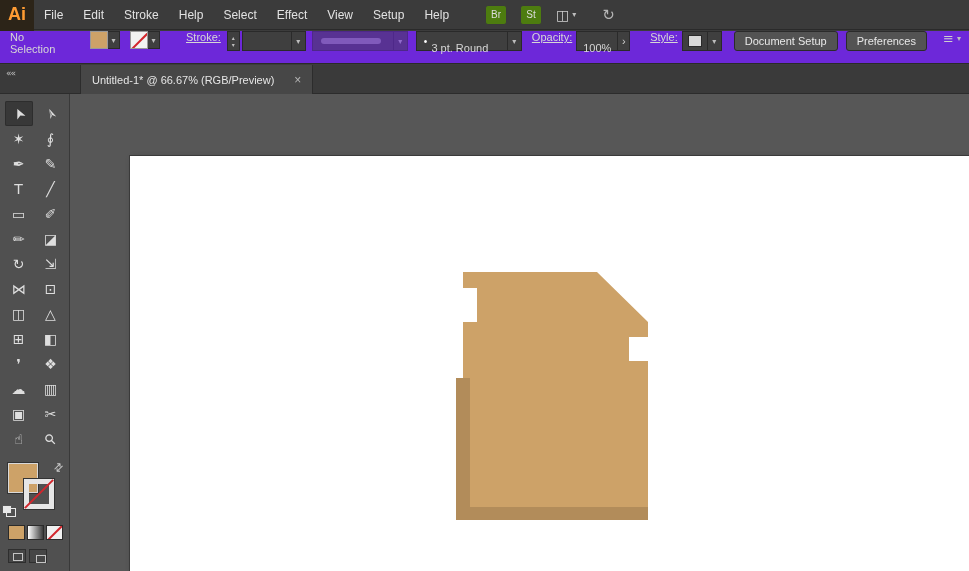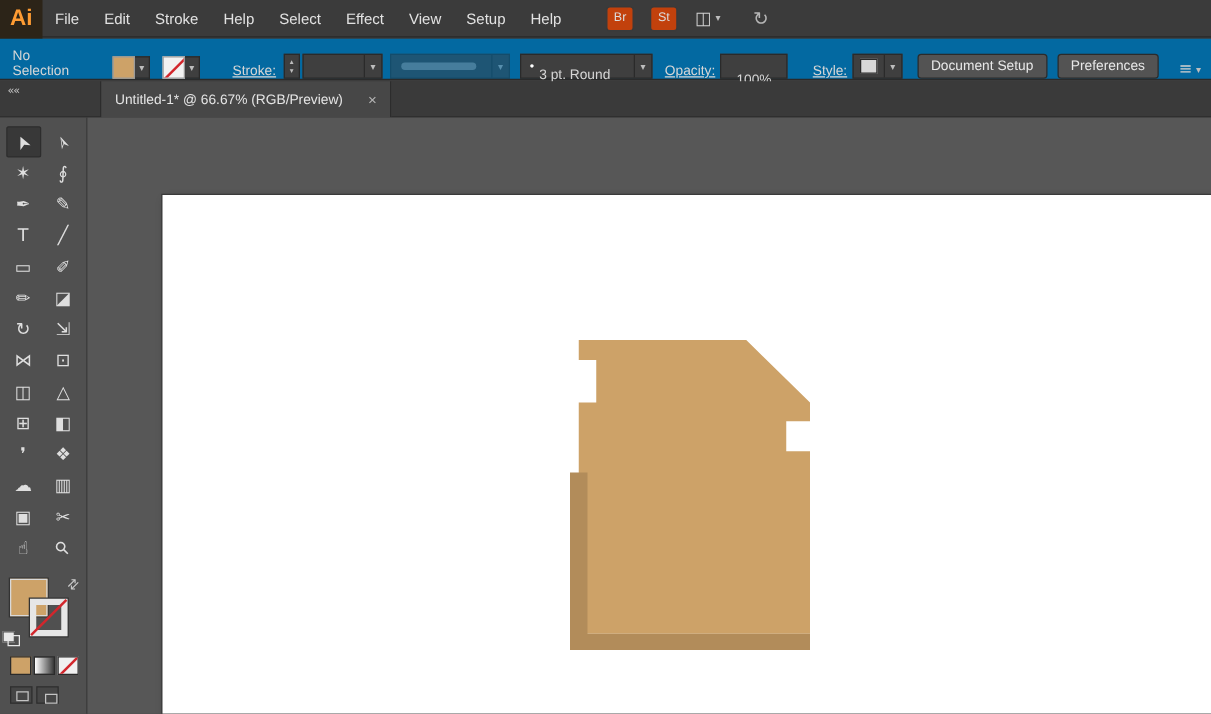--- a/index.html
+++ b/index.html
@@ -8,32 +8,32 @@
   .glyph, .tg, .dd { font-family: "DejaVu Sans",sans-serif; }
 
   
   #menubar { position:absolute; left:0; top:0; width:969px; height:30px;
     background:#3b3b3b; border-bottom:1px solid #2a2a2a;
     display:flex; align-items:center; color:#e2e2e2; font-size:12px; }
   .logo { width:34px; height:38px; display:flex; align-items:center; justify-content:center;
     background:#2c2418; color:#ff9c33; font-weight:bold; font-size:18px; }
   .menus { display:flex; height:100%; align-items:center; }
   .menu { padding:0 10px; height:100%; display:flex; align-items:center; cursor:default; }
-  .mbtn { width:22px; height:20px; background:#c2410c; border:1px solid #3a3a3a; border-radius:3px;
+  .mbtn { width:22px; height:20px; background:#4d7c0f; border:1px solid #3a3a3a; border-radius:3px;
     color:#dcdcdc; font-size:10px; display:flex; align-items:center; justify-content:center; }
   .mbtn.br { margin-left:26px; }
   .mbtn.st { margin-left:13px; }
   .wsgroup { margin-left:14px; display:flex; align-items:center; gap:3px; }
   .wsicon { font-size:14px; color:#cfcfcf; }
   .dd { font-size:8px; color:#bdbdbd; }
   .syncicon { margin-left:26px; font-size:15px; color:#b5b5b5; }
 
   
   #controlbar { position:absolute; left:0; top:31px; width:969px; height:33px;
-    background:#0369a1; border-bottom:1px solid #2a2a2a; display:flex; align-items:flex-end;
+    background:#6d28d9; border-bottom:1px solid #2a2a2a; display:flex; align-items:flex-start;
     color:#d6d6d6; font-size:11px; }
   .status { margin-left:10px; width:62px; }
   .swgroup { display:flex; align-items:center; }
   .swgroup.fillg { margin-left:18px; } .swgroup.strokeg { margin-left:10px; }
   .sw { width:18px; height:18px; border:1px solid #9a9a9a; position:relative; overflow:hidden; }
   .sw.fill { background:#CDA268; }
   .sw.none { background:#f2f2f2; }
   .sw.none::after { content:""; position:absolute; width:2px; height:28px; background:#D2262C;
     left:8px; top:-5px; transform:rotate(45deg); }
   .swarrow { width:12px; height:18px; background:#3f3f3f; border:1px solid #2a2a2a; border-left:none;
@@ -46,21 +46,21 @@
   .combo { height:20px; background:#3f3f3f; border:1px solid #2a2a2a; display:flex; align-items:center; }
   .combo .val { padding:0 6px;margin-top:14px; }
   .combo .ddbox { width:14px; height:100%; border-left:1px solid #2a2a2a;
     display:flex; align-items:center; justify-content:center; margin-left:auto; }
   .combo.weight { margin-left:2px; width:64px; }
   .combo.profile { margin-left:6px; width:96px; opacity:.45; }
   .profilebar { width:60px; height:6px; background:#979797; border-radius:3px; margin-left:8px; }
   .combo.brush { margin-left:8px; width:106px; }
   .bullet { color:#ffffff; font-size:10px; margin-left:7px; }
   .combo.brush .val { padding:0 4px; }
-  .combo.opacity { margin-left:4px; width:54px;flex-direction:column; }
+  .combo.opacity { margin-left:4px; width:54px; }
   .chevron { font-size:11px; color:#cfcfcf; }
   .combo.style { margin-left:4px; width:40px; }
   .style-sw { width:14px; height:12px; background:#d8d8d8; border:1px solid #2a2a2a; margin-left:5px; }
   .cbtn { height:20px; padding:0 10px; background:#535353; border:1px solid #2b2b2b; border-radius:3px;
     color:#e8e8e8; font-size:11px; display:flex; align-items:center; }
   .cbtn.docsetup { margin-left:12px; } .cbtn.prefs { margin-left:8px; }
   .cbmenu { margin-left:16px; display:flex; align-items:center; gap:3px; color:#cfcfcf; font-size:13px; }
 
   
   #tabstrip { position:absolute; left:0; top:65px; width:969px; height:29px; background:#3a3a3a;

